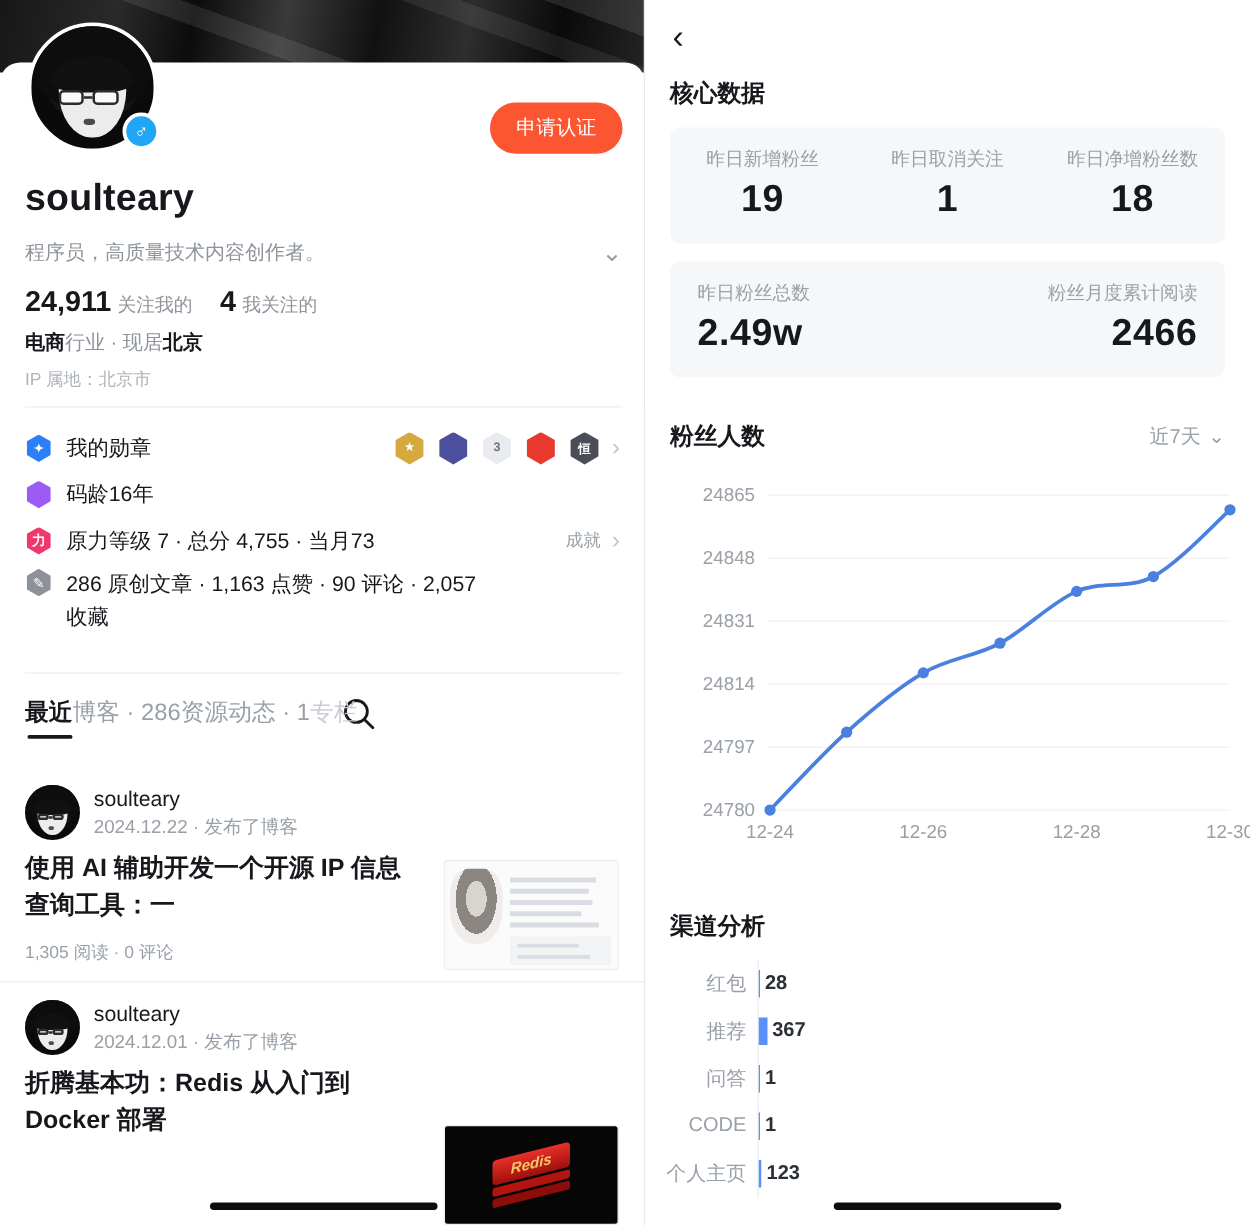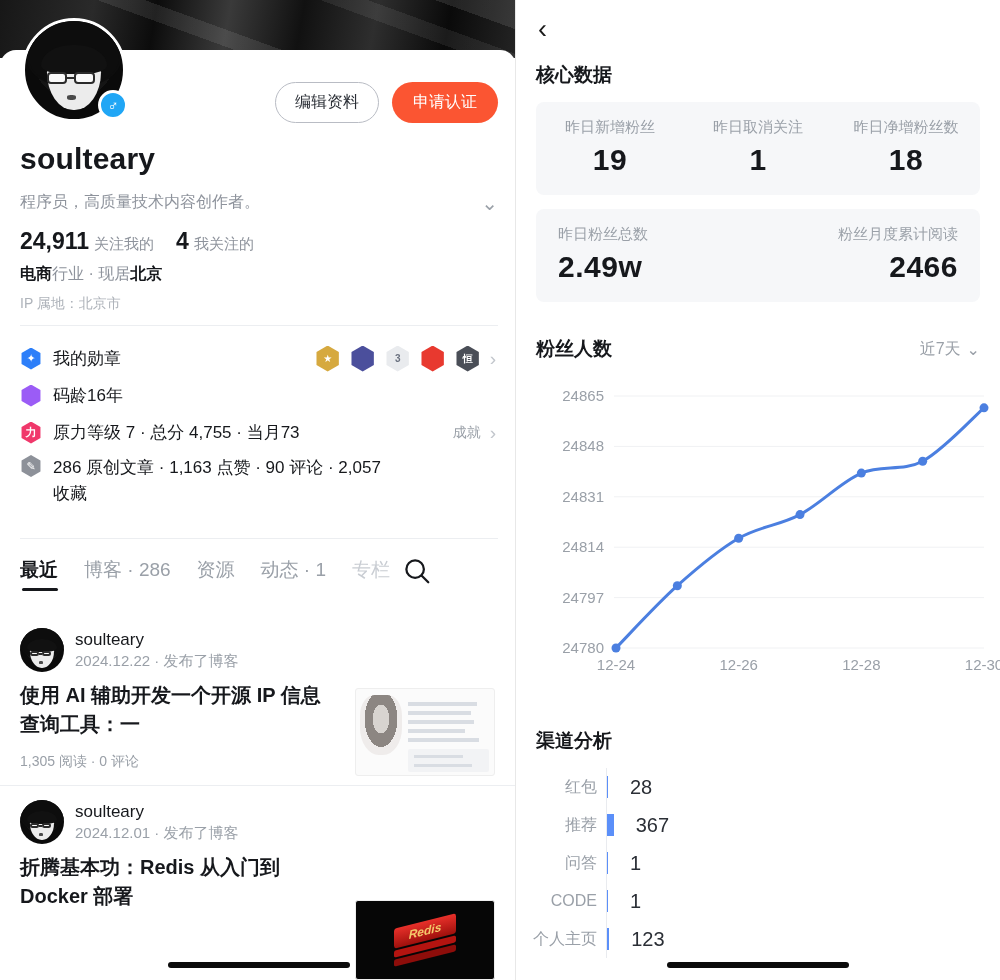--- a/index.html
+++ b/index.html
@@ -122,21 +122,21 @@
   .rright { margin-left:auto; display:flex; align-items:center; gap:9px; }
   .medals { display:flex; gap:9px; align-items:center; }
   .medal { width:26px; height:26px;
     clip-path: polygon(50% 0%, 93% 25%, 93% 75%, 50% 100%, 7% 75%, 7% 25%);
     display:flex;align-items:center;justify-content:center;
     font-size:10px;font-weight:700;color:#fff; }
   .chev-right { color:#c2c6cc; font-size:19px; line-height:1; }
   .ach { font-size:14px; color:#9aa0a8; }
 
   
-  .tabs { position:absolute; top:556px; left:0; width:516px; display:flex; align-items:center; padding: 0 20px; gap: 26px; }
+  .tabs { position:absolute; top:556px; left:0; width:516px; display:flex; align-items:center; padding: 0 20px; }
   .tab { font-size: 19px; color:#9aa0a8; position:relative; padding-bottom:8px; cursor:pointer; white-space:nowrap; }
   .tab.active { color:#16181c; font-weight:700; }
   .tab.active:after { content:""; position:absolute; left:2px; bottom:0; width:36px; height:3px; background:#16181c; border-radius:2px; }
   .tab.faded { color:#c9cdd3; }
   .search-btn { margin-left:-14px; cursor:pointer; display:flex; align-items:center; padding-bottom:6px; }
 
   
   .feed { position:absolute; top:614px; left:0; width:516px; }
   .post { padding: 14px 20px 0 20px; position:relative; }
   .post-head { display:flex; align-items:center; gap:11px; }
@@ -172,21 +172,21 @@
   .chart-head { display:flex; align-items:center; justify-content:space-between; padding: 0 20px; margin-top: 34px; }
   .range { font-size:16px; color:#9aa0a8; display:flex; align-items:center; gap:6px; cursor:pointer; }
   .chart-box { position:relative; margin-top: 8px; height: 320px; }
 
   .ch-head { margin-top: 38px; }
   .bars { margin-top: 14px; position:relative; }
   .bar-row { display:flex; align-items:center; height:38px; }
   .bar-lbl { width: 90px; text-align:right; font-size:16px; color:#9aa0a8; padding-right:9px; }
   .bar-axis { width:1px; background:#e9ebef; align-self:stretch; }
   .bar-fill { height:22px; background:#5b8ff9; }
-  .bar-val { font-size:20px; color:#2b2f36; margin-left:22px; }
+  .bar-val { font-size:16px; color:#2b2f36; margin-left:4px;font-weight:bold; }
   .r-home-indicator{ position:absolute; left:151px; bottom:12px; width:182px; height:6px; background:#0b0b0b; border-radius:4px; }
 </style>
 </head>
 <body>
 
 <div class="screen">
 
   <div class="left-pane">
 
     <div class="cover"></div>
@@ -200,21 +200,20 @@
           <div class="av-fringe"></div>
           <div class="av-glass l"></div>
           <div class="av-glass r"></div>
           <div class="av-bridge"></div>
           <div class="av-mouth"></div>
         </div>
         <div class="gender-badge">♂</div>
       </div>
 
       <div class="top-actions">
-        <button class="btn-outline">编辑资料</button>
         <button class="btn-primary" id="verify-btn" style="background: rgb(251, 85, 50);">申请认证</button>
       </div>
 
       <div class="username">soulteary</div>
 
       <div class="bio-row">
         <div class="bio">程序员，高质量技术内容创作者。</div>
         <div class="chev-down">⌄</div>
       </div>
 

